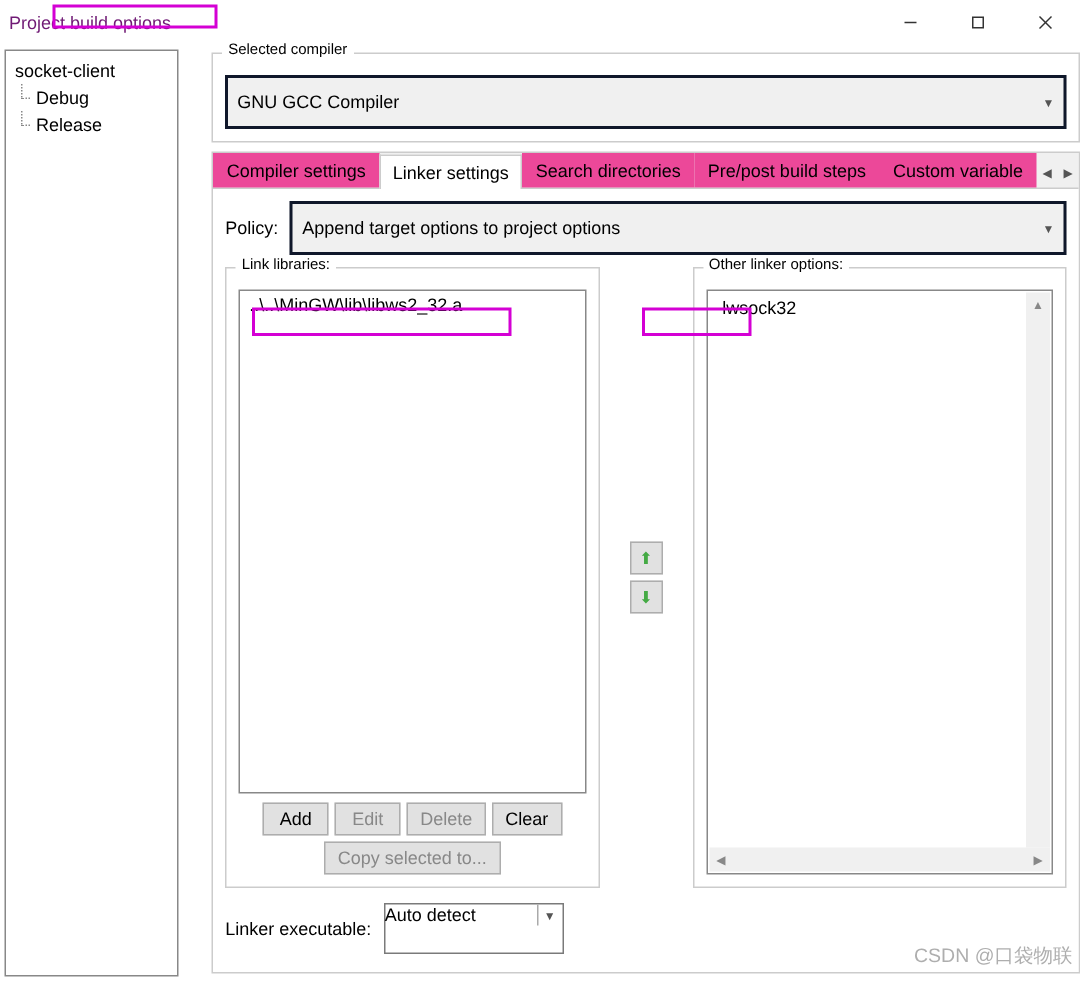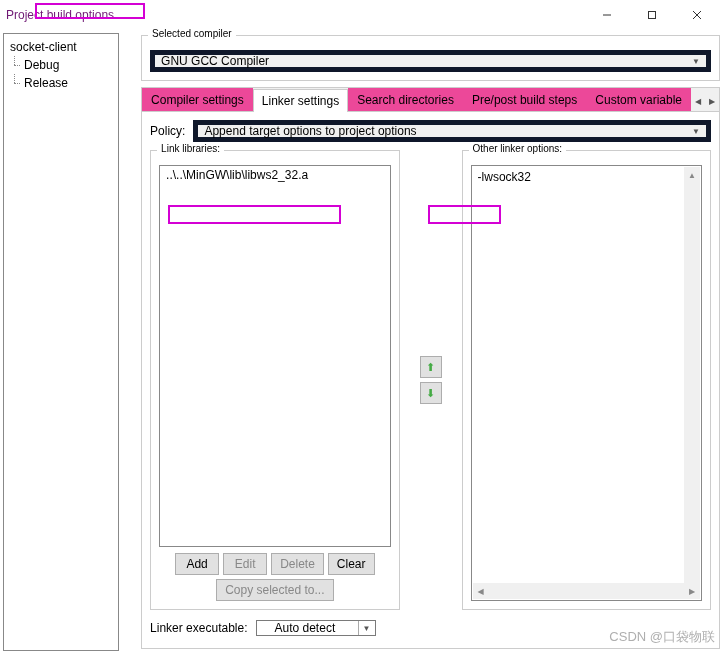--- a/index.html
+++ b/index.html
@@ -54,22 +54,22 @@
 }
 .fs-legend {
   position: absolute;
   top: -8px; left: 6px;
   background: #fff;
   padding: 0 4px;
   font-size: 10px;
 }
 .dropdown {
   width: 100%;
-  height: 22px;
-  border: 5px solid #0f172a;
+  height: 36px;
+  border: 2px solid #0f172a;
   background: #f0f0f0;
   display: flex;
   align-items: center;
   padding: 0 6px;
   position: relative;
 }
 .dropdown .dd-arrow {
   position: absolute;
   right: 6px;
   font-size: 8px;
@@ -143,25 +143,25 @@
 .sqbtn {
   width: 22px; height: 22px;
   border: 1px solid #adadad;
   background: #e1e1e1;
   display: flex; align-items: center; justify-content: center;
   font-size: 11px;
 }
 .sqbtn .arrow-up, .sqbtn .arrow-down { color: #4a4; }
 .linker-row { display: flex; align-items: center; gap: 8px; padding: 2px 0 4px; }
 .combo {
-  height: 16px; min-width: 120px;
+  height: 34px; min-width: 120px;
   border: 1px solid #7a7a7a;
   background: #fff;
   display: flex; align-items: flex-start;
-  padding: 0 18px 0 18px;
+  padding: 0 18px 0 0;
   position: relative;
 }
 .combo .dd-arrow { position: absolute; right: 4px; font-size: 8px; color: #555; border-left: 1px solid #aaa; padding-left: 4px; height: 14px; display:flex; align-items:center;}
 .highlight {
   position: absolute;
   border: 2px solid #d400d4;
   pointer-events: none;
 }
 .hl1 { left: 35px; top: 3px; width: 110px; height: 16px; }
 .hl2 { left: 168px; top: 205px; width: 173px; height: 19px; }

